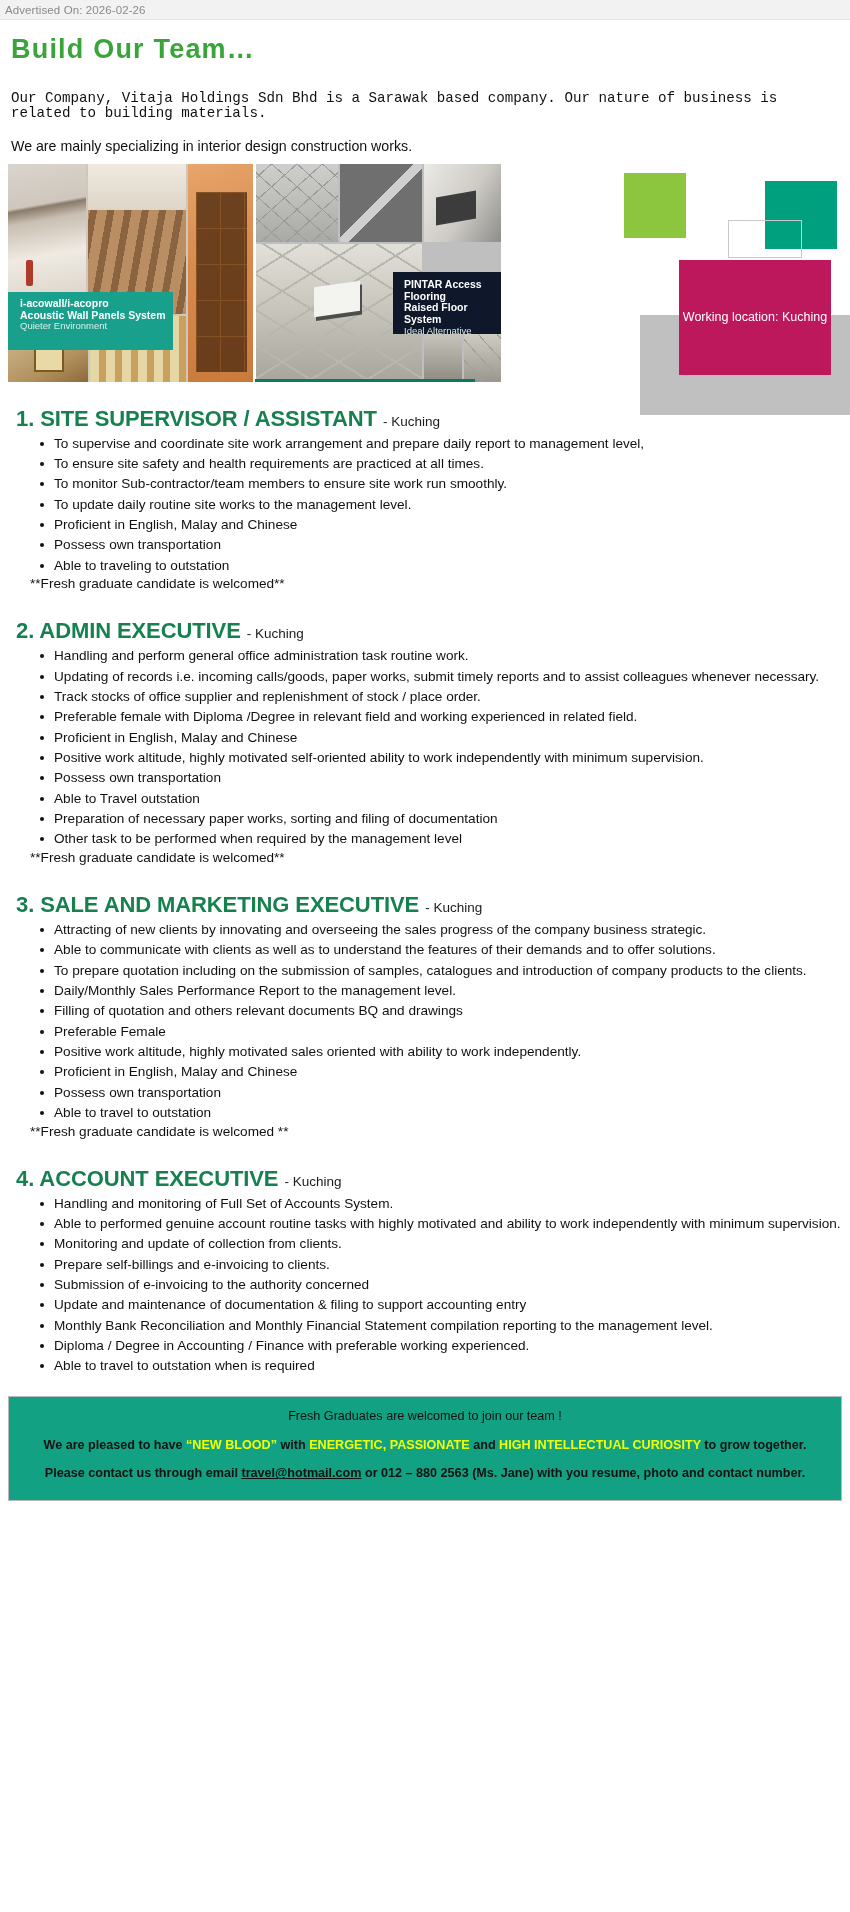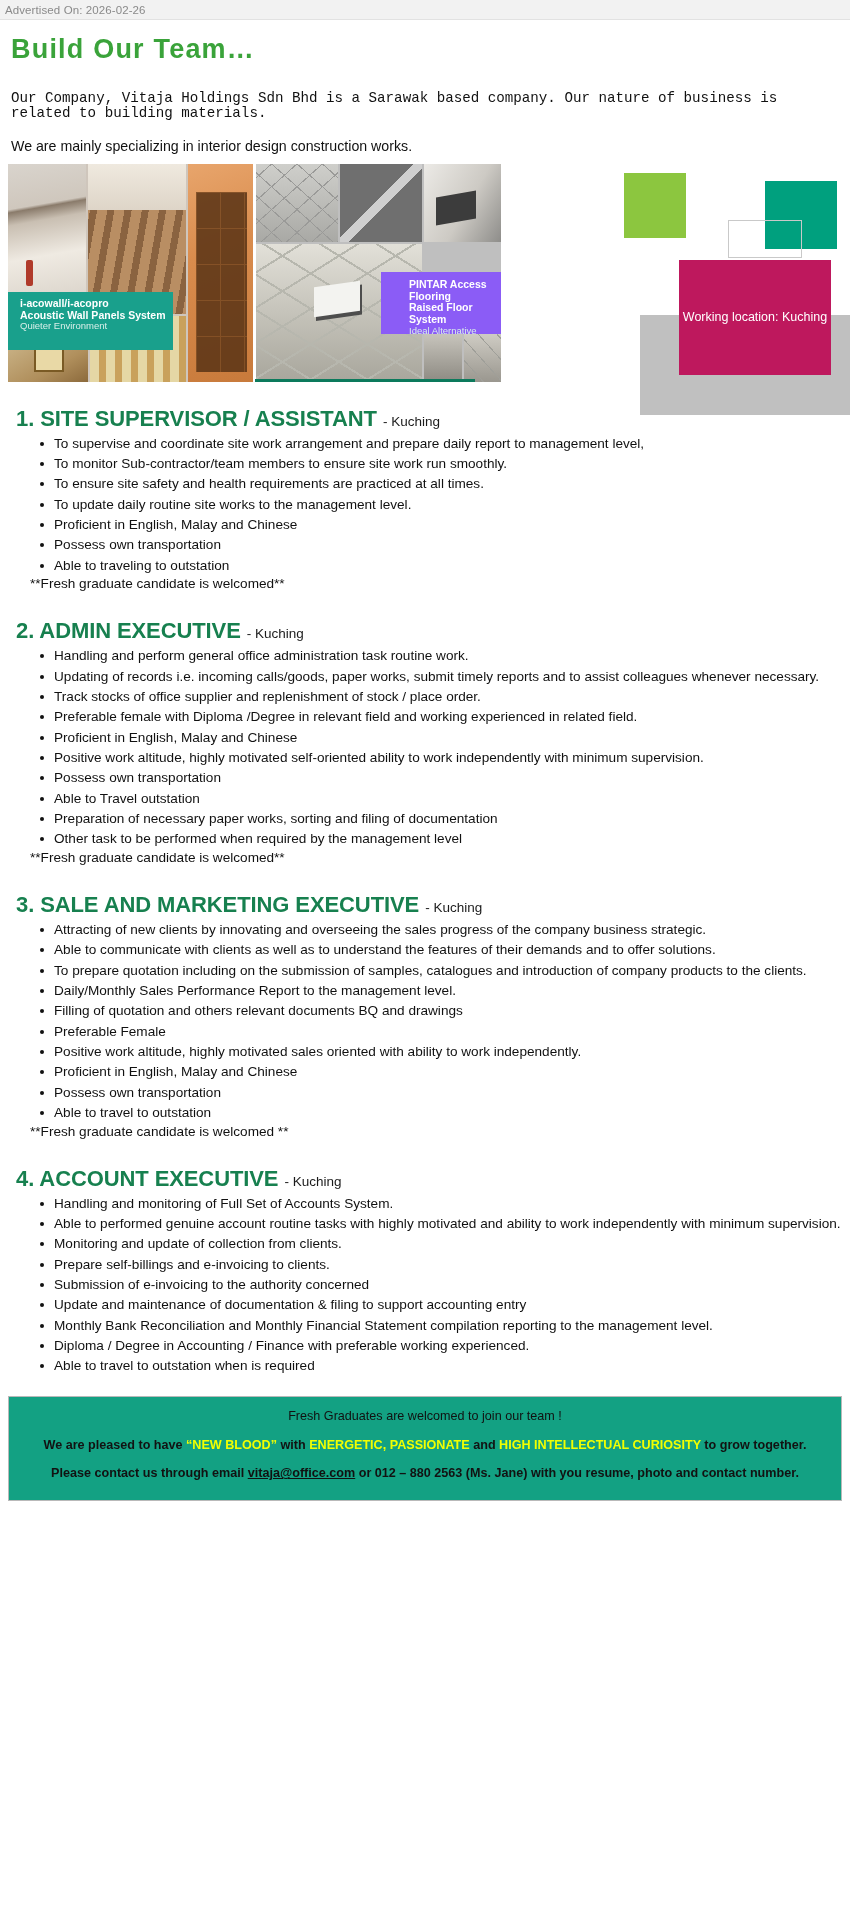--- a/index.html
+++ b/index.html
@@ -186,23 +186,23 @@
     left: 168px; top: 156px; width: 38px; height: 62px;
     background: linear-gradient(#d8d5cd, #8d8a82);
   }
   .pr-f {
     left: 208px; top: 156px; width: 37px; height: 62px;
     background:
       repeating-linear-gradient(48deg, #9f9f99 0 1px, transparent 1px 14px),
       linear-gradient(#dedbd3, #9a978f);
   }
   .pr-label {
-    position: absolute; right: 0; top: 108px; width: 120px; height: 62px;
-    background: #8b5cf6; color: #fff;
-    padding: 7px 0 0 28px; box-sizing: border-box; line-height: 1.12;
+    position: absolute; right: 0; top: 108px; width: 108px; height: 62px;
+    background: #0f172a; color: #fff;
+    padding: 7px 0 0 11px; box-sizing: border-box; line-height: 1.12;
   }
   .pr-label .l1 { font-size: 10.5px; font-weight: bold; }
   .pr-label .l2 { font-size: 10.5px; font-weight: bold; }
   .pr-label .l3 { font-size: 9.5px; color: #d8efe9; }
 
   .teal-underline {
     position: absolute; left: 247px; bottom: 0; width: 220px; height: 3px;
     background: #0c7a5c;
   }
 
@@ -364,22 +364,22 @@
 
 <div class="jobs">
 
   <div class="job">
     <div class="job-title">
       <span>1. SITE SUPERVISOR / ASSISTANT</span>
       <span class="loc">- Kuching</span>
     </div>
     <ul class="bullets">
       <li>To supervise and coordinate site work arrangement and prepare daily report to management level,</li>
+      <li>To ensure site safety and health requirements are practiced at all times.</li>
       <li>To monitor Sub-contractor/team members to ensure site work run smoothly.</li>
-      <li>To ensure site safety and health requirements are practiced at all times.</li>
       <li>To update daily routine site works to the management level.</li>
       <li>Proficient in English, Malay and Chinese</li>
       <li>Possess own transportation</li>
       <li>Able to traveling to outstation</li>
     </ul>
     <div class="note">**Fresh graduate candidate is welcomed**</div>
   </div>
 
   <div class="job">
     <div class="job-title">
@@ -439,15 +439,15 @@
     </ul>
   </div>
 </div>
 
 <div class="footer">
   <div class="f-line first">Fresh Graduates are welcomed to join our team !</div>
   <div class="f-line">
     <span>We are pleased to have </span><span class="hl">“NEW BLOOD”</span><span> with </span><span class="hl">ENERGETIC, PASSIONATE</span><span> and </span><span class="hl">HIGH INTELLECTUAL CURIOSITY</span><span> to grow together.</span>
   </div>
   <div class="f-line">
-    <span>Please contact us through email </span><a class="email" href="#">vitaja@office.com</a><span> or 012 – 880 2563 (Ms. Jane) with you resume, photo and contact number.</span>
+    <span>Please contact us through email </span><a class="email" href="#">travel@hotmail.com</a><span> or 012 – 880 2563 (Ms. Jane) with you resume, photo and contact number.</span>
   </div>
 </div>
 
 </body></html>

